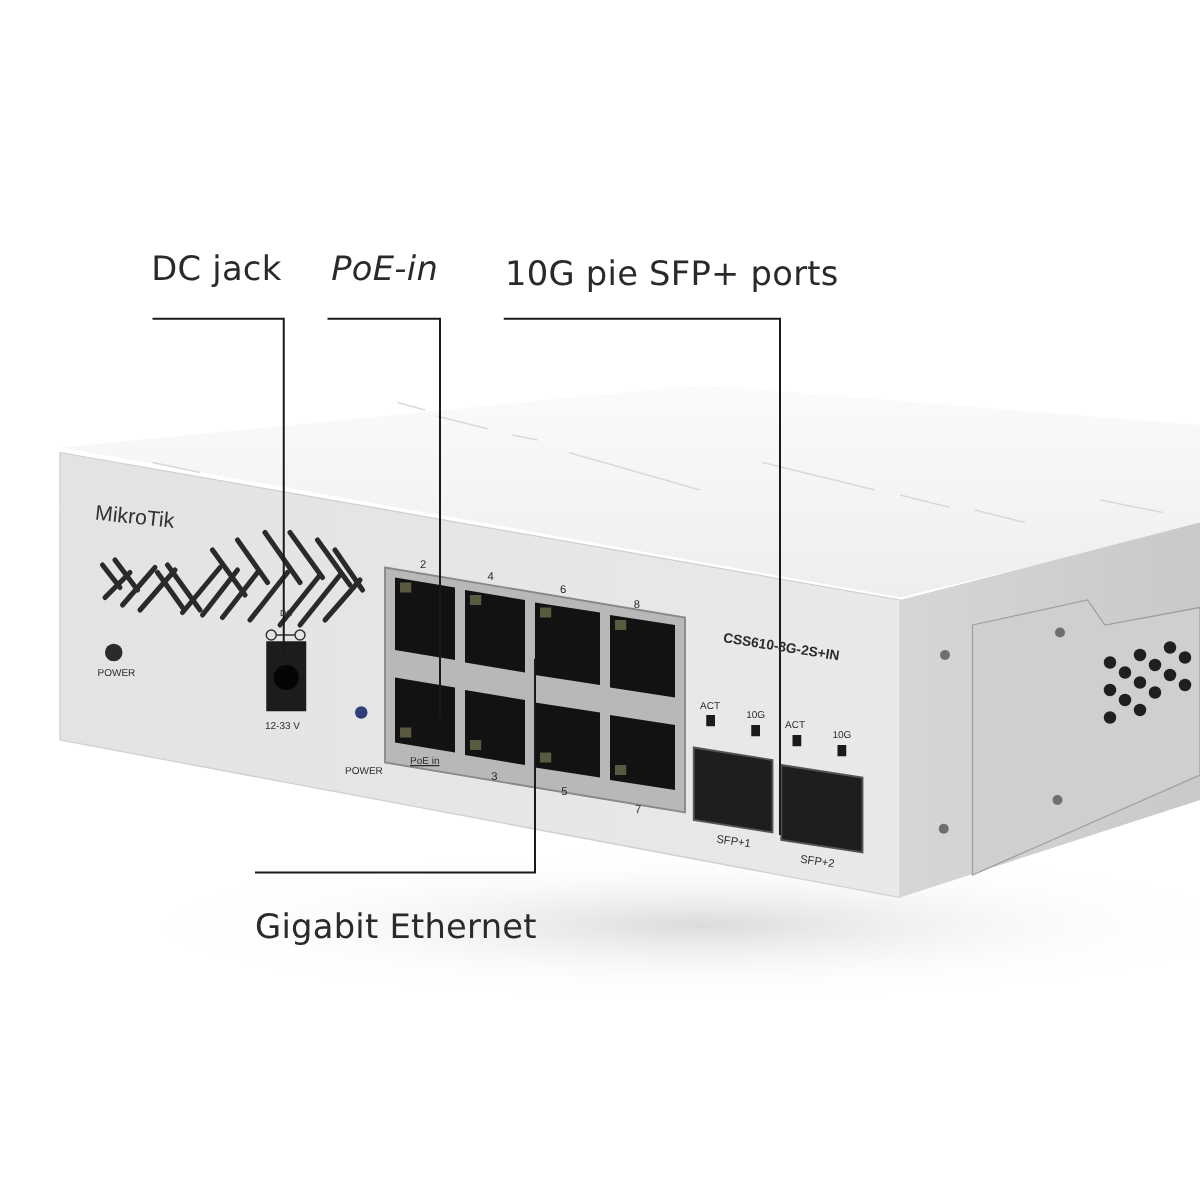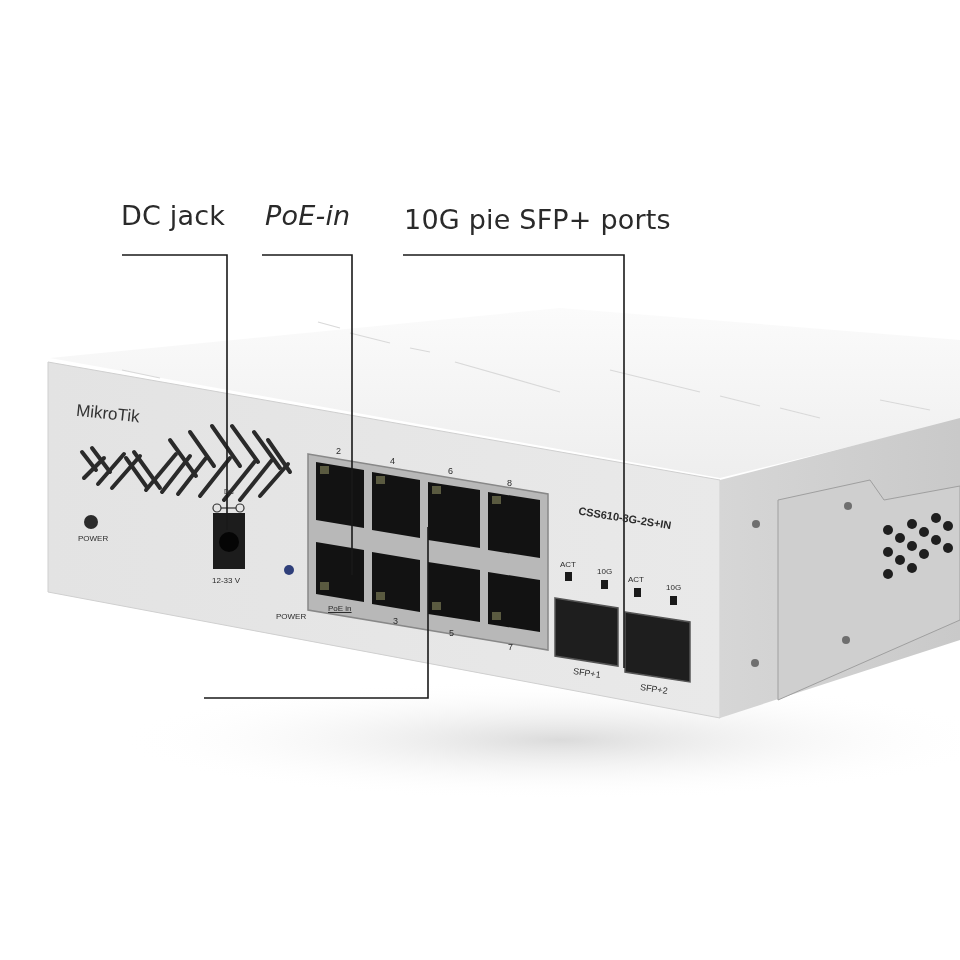--- a/index.html
+++ b/index.html
@@ -149,20 +149,21 @@
     <polyline points="122,255 227,255 227,530"></polyline>
     <polyline points="262,255 352,255 352,575"></polyline>
     <polyline points="403,255 624,255 624,668"></polyline>
     <polyline points="204,698 428,698 428,527"></polyline>
   </g>
 </svg>
 
 <div class="callout" style="left:121px;top:200px;">DC jack</div>
 <div class="callout" style="left:265px;top:200px;font-style:italic;">PoE-in</div>
 <div class="callout" style="left:404px;top:204px;">10G pie SFP+ ports</div>
+<div class="callout" style="left:204px;top:726px;">Gigabit Ethernet</div>
 
 <div class="lbl" style="left:76px;top:404px;font-size:17px;transform:rotate(6deg);color:#333;">MikroTik</div>
 <div class="lbl" style="left:578px;top:512px;font-size:11px;font-weight:bold;transform:rotate(9deg);">CSS610-8G-2S+IN</div>
 <div class="lbl" style="left:78px;top:534px;font-size:8px;">POWER</div>
 <div class="lbl" style="left:224px;top:488px;font-size:7px;">DC</div>
 <div class="lbl" style="left:212px;top:576px;font-size:8px;">12-33 V</div>
 <div class="lbl" style="left:276px;top:612px;font-size:8px;">POWER</div>
 
 <div class="lbl" style="left:336px;top:446px;font-size:9px;">2</div>
 <div class="lbl" style="left:390px;top:456px;font-size:9px;">4</div>

